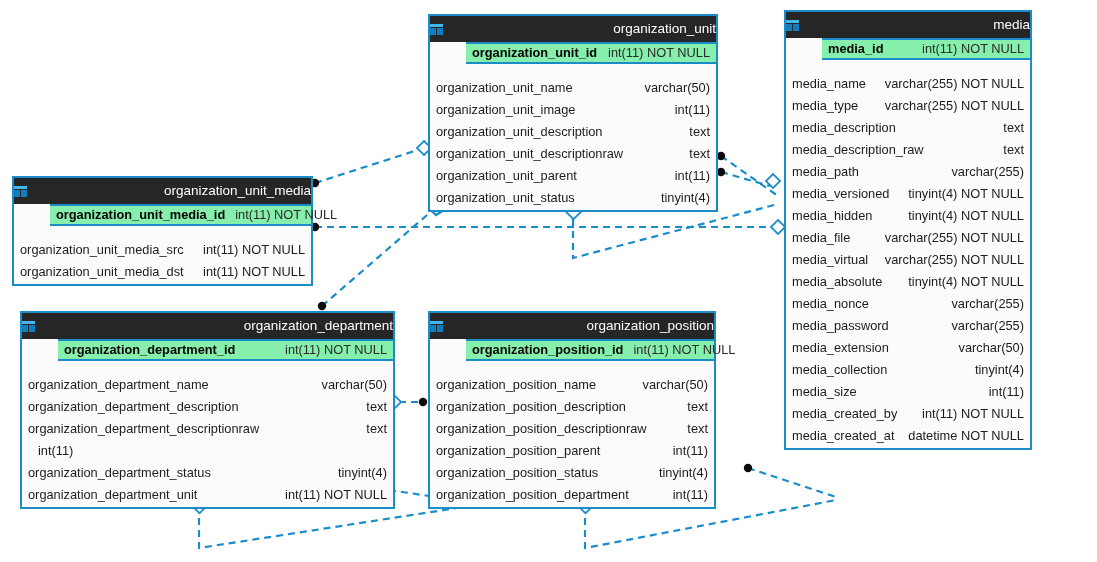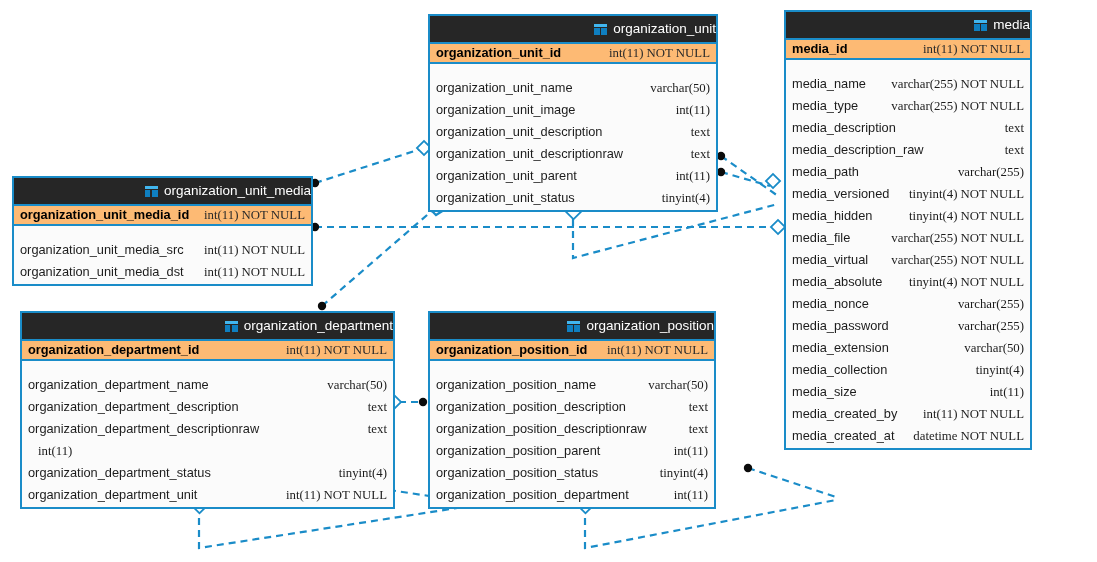--- a/index.html
+++ b/index.html
@@ -14,43 +14,44 @@
   .table{
     position:absolute;z-index:2;
     border:2px solid #1a8cc8;
     background:#fbfbfb;
     box-sizing:border-box;
   }
   .tbl-header{
     background:#262626;color:#ffffff;
     font-size:13.5px;line-height:26px;height:26px;
     text-align:center;white-space:nowrap;
-    display:flex;align-items:center;justify-content:flex-end;gap:6px;
+    display:flex;align-items:center;justify-content:space-between;gap:6px;
   }
   .tbl-icon{
     display:inline-block;width:13px;height:11px;position:relative;flex:0 0 auto;
   }
   .tbl-icon i{position:absolute;display:block;background:#1a9fe0;}
   .tbl-icon i.r0{left:0;top:0;width:13px;height:3.5px;background:#41b6ef;}
   .tbl-icon i.c1{left:0;top:4.5px;width:5.5px;height:6.5px;background:#0f7fc0;}
   .tbl-icon i.c2{left:7px;top:4.5px;width:6px;height:6.5px;background:#0f7fc0;}
 
   .pk-row{
-    background:#fdba74;
+    background:#86efac;
     border-top:2px solid #1a8cc8;
     border-bottom:2px solid #1a8cc8;
     font-weight:bold;
+    margin-left:36px;
   }
   .row{
     display:flex;align-items:center;justify-content:space-between;
     height:22px;line-height:22px;font-size:12.8px;color:#1c1c1c;
     padding:0 6px;white-space:nowrap;box-sizing:border-box;
   }
   .row .fname{text-align:left;}
-  .row .ftype{text-align:right;padding-left:10px;font-family:Liberation Serif, serif;}
+  .row .ftype{text-align:right;padding-left:10px;}
   .pk-row .fname{font-weight:bold;color:#000;}
   .pk-row .ftype{font-weight:normal;color:#2a2a2a;}
   .body-rows{background:#fbfbfb;padding:1px 0 1px 0;margin-top:12px;}
 </style>
 </head>
 <body>
 
 <div id="canvas">
 
   <svg class="links" viewBox="0 0 1097 562" xmlns="http://www.w3.org/2000/svg">

